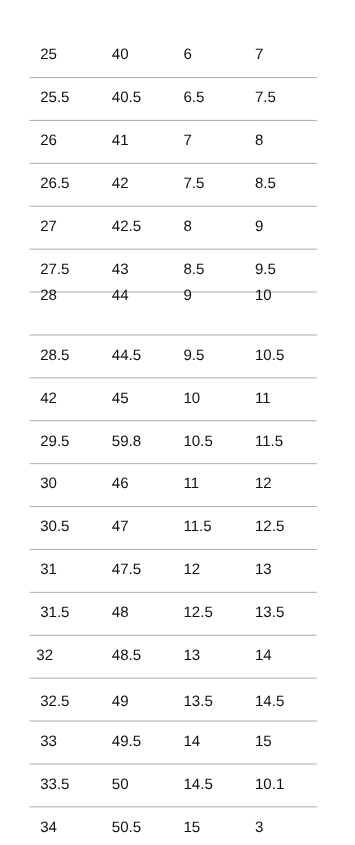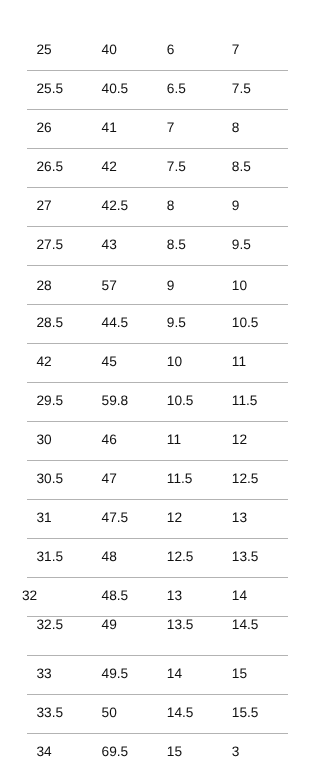--- a/index.html
+++ b/index.html
@@ -92,23 +92,23 @@
     <span class="cell" style="left:231.8px">9</span>
   </div>
   <div class="rule" style="top:265.4320px"></div>
   <div class="row data-row" style="top:237.7120px">
     <span class="cell" style="left:36.5px">27.5</span>
     <span class="cell" style="left:101.6px">43</span>
     <span class="cell" style="left:166.8px">8.5</span>
     <span class="cell" style="left:231.8px">9.5</span>
   </div>
   <div class="rule" style="top:304.4244px"></div>
-  <div class="row data-row" style="top:279px">
+  <div class="row data-row" style="top:262px">
     <span class="cell" style="left:36.5px">28</span>
-    <span class="cell" style="left:101.6px">57</span>
+    <span class="cell" style="left:101.6px">44</span>
     <span class="cell" style="left:166.8px">9</span>
     <span class="cell" style="left:231.8px">10</span>
   </div>
   <div class="rule" style="top:343.4168px"></div>
   <div class="row data-row" style="top:315.6968px">
     <span class="cell" style="left:36.5px">28.5</span>
     <span class="cell" style="left:101.6px">44.5</span>
     <span class="cell" style="left:166.8px">9.5</span>
     <span class="cell" style="left:231.8px">10.5</span>
   </div>
@@ -149,46 +149,46 @@
   </div>
   <div class="rule" style="top:577.3712px"></div>
   <div class="row data-row" style="top:549.6512px">
     <span class="cell" style="left:36.5px">31.5</span>
     <span class="cell" style="left:101.6px">48</span>
     <span class="cell" style="left:166.8px">12.5</span>
     <span class="cell" style="left:231.8px">13.5</span>
   </div>
   <div class="rule" style="top:616.3636px"></div>
   <div class="row data-row" style="top:588.6436px">
-    <span class="cell" style="left:22px">32</span>
+    <span class="cell" style="left:33px">32</span>
     <span class="cell" style="left:101.6px">48.5</span>
     <span class="cell" style="left:166.8px">13</span>
     <span class="cell" style="left:231.8px">14</span>
   </div>
   <div class="rule" style="top:655.3560px"></div>
-  <div class="row data-row" style="top:618px">
+  <div class="row data-row" style="top:631px">
     <span class="cell" style="left:36.5px">32.5</span>
     <span class="cell" style="left:101.6px">49</span>
     <span class="cell" style="left:166.8px">13.5</span>
     <span class="cell" style="left:231.8px">14.5</span>
   </div>
   <div class="rule" style="top:694.3484px"></div>
   <div class="row data-row" style="top:666.6284px">
     <span class="cell" style="left:36.5px">33</span>
     <span class="cell" style="left:101.6px">49.5</span>
     <span class="cell" style="left:166.8px">14</span>
     <span class="cell" style="left:231.8px">15</span>
   </div>
   <div class="rule" style="top:733.3408px"></div>
   <div class="row data-row" style="top:705.6208px">
     <span class="cell" style="left:36.5px">33.5</span>
     <span class="cell" style="left:101.6px">50</span>
     <span class="cell" style="left:166.8px">14.5</span>
-    <span class="cell" style="left:231.8px">15.5</span>
+    <span class="cell" style="left:231.8px">10.1</span>
   </div>
 
   <div class="row data-row" style="top:744.6132px">
     <span class="cell" style="left:36.5px">34</span>
-    <span class="cell" style="left:101.6px">69.5</span>
+    <span class="cell" style="left:101.6px">50.5</span>
     <span class="cell" style="left:166.8px">15</span>
     <span class="cell" style="left:231.8px">3</span>
   </div>
 </div>
 
 </body></html>

